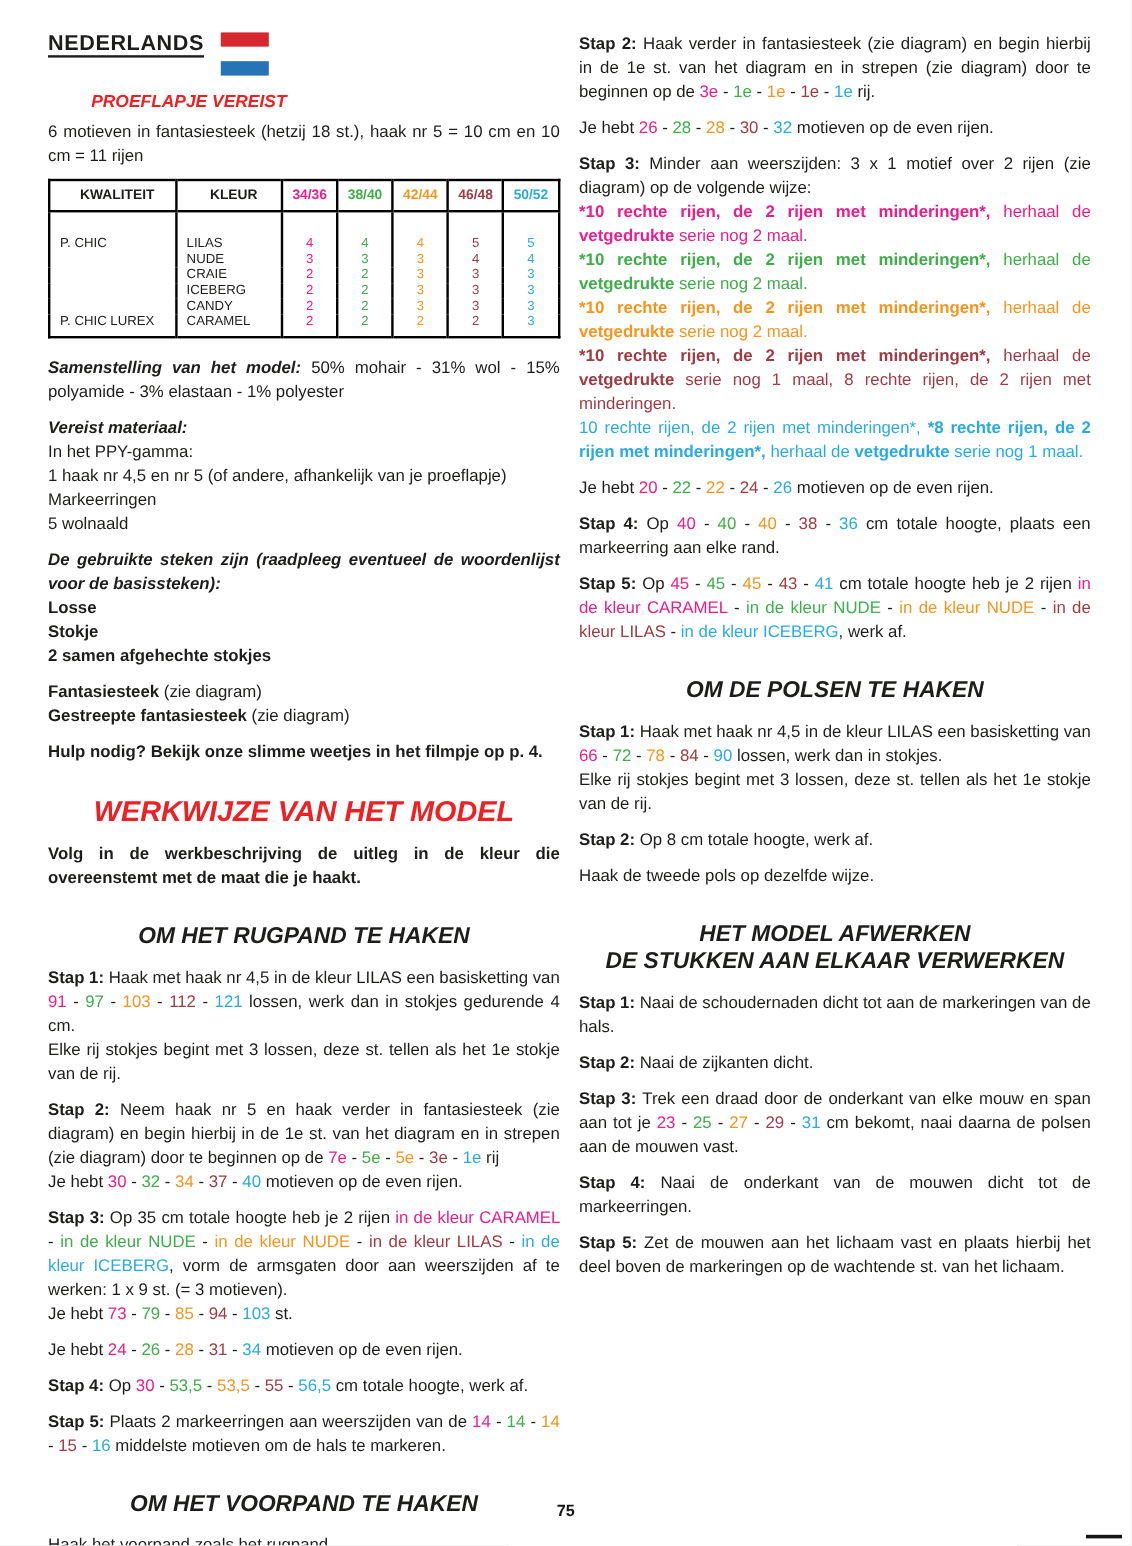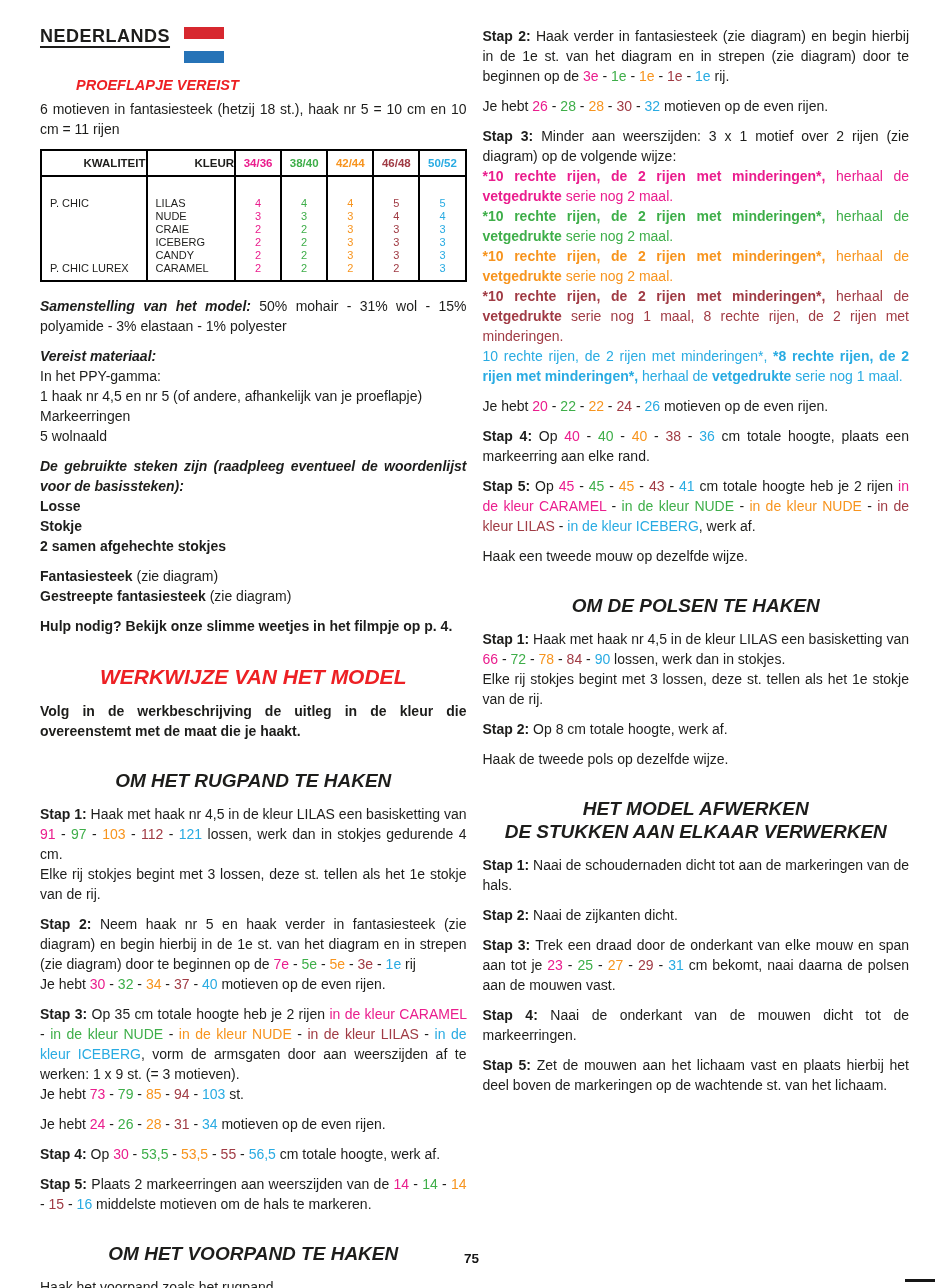--- a/index.html
+++ b/index.html
@@ -22,32 +22,32 @@
   .flag span{flex:1;display:block;}
   .flag .flag-red{background:var(--flag_red);}
   .flag .flag-white{background:#ffffff;}
   .flag .flag-blue{background:var(--flag_blue);}
 
   
   .subhead-red{color:var(--red);font-weight:bold;font-style:italic;font-size:14.5px;margin-bottom:4px;margin-left:36px;}
   .para{margin-bottom:10px;}
   .pline{text-align:justify;}
   .heading{font-weight:bold;font-style:italic;font-size:19px;line-height:23px;text-align:center;margin:28px 0 12px;}
-  .heading-red{color:var(--red);font-size:21px;line-height:25px;}
+  .heading-red{color:var(--red);font-size:24px;line-height:25px;}
   .st-b{font-weight:bold;}
   .st-bi{font-weight:bold;font-style:italic;}
   .st-s1{color:var(--s1);} .st-s2{color:var(--s2);} .st-s3{color:var(--s3);}
   .st-s4{color:var(--s4);} .st-s5{color:var(--s5);}
 
   
   .size-table{border-collapse:collapse;width:100%;border:2px solid #000;margin:4px 0 14px;font-size:11px;table-layout:fixed;}
   .size-table th,.size-table td{border-left:2px solid #000;padding:0;}
   .size-table th:first-child,.size-table td:first-child{border-left:none;}
   .size-table th{font-size:11.5px;font-weight:bold;height:24px;border-bottom:2px solid #000;text-align:center;}
-  .size-table th.cell-text{text-align:right;padding-left:8px;}
+  .size-table th.cell-text{text-align:center;padding-left:8px;}
   .size-table td{line-height:13px;height:13px;text-align:center;}
   .size-table td.cell-text{text-align:left;padding-left:8px;}
   .size-table tbody tr:first-child td{padding-top:20px;}
   .size-table tbody tr:last-child td{padding-bottom:5px;}
   .size-table th:nth-child(1){width:22.5%;}
   .size-table th:nth-child(2){width:18.5%;}
 
   
   .page-number{position:absolute;left:0;right:0;bottom:22px;text-align:center;font-weight:bold;font-size:13.5px;color:#161616;}
   .corner-mark{position:absolute;right:8px;bottom:6px;width:30px;height:3px;background:#161616;}
@@ -228,23 +228,20 @@
         </div>
         <div class="para">
           <div class="pline"><span>Je hebt </span><span class="st-s1">20</span><span> - </span><span class="st-s2">22</span><span> - </span><span class="st-s3">22</span><span> - </span><span class="st-s4">24</span><span> - </span><span class="st-s5">26</span><span> motieven op de even rijen.</span></div>
         </div>
         <div class="para">
           <div class="pline"><span class="st-b">Stap 4: </span><span>Op </span><span class="st-s1">40</span><span> - </span><span class="st-s2">40</span><span> - </span><span class="st-s3">40</span><span> - </span><span class="st-s4">38</span><span> - </span><span class="st-s5">36</span><span> cm totale hoogte, plaats een markeerring aan elke rand.</span></div>
         </div>
         <div class="para">
           <div class="pline"><span class="st-b">Stap 5: </span><span>Op </span><span class="st-s1">45</span><span> - </span><span class="st-s2">45</span><span> - </span><span class="st-s3">45</span><span> - </span><span class="st-s4">43</span><span> - </span><span class="st-s5">41</span><span> cm totale hoogte heb je 2 rijen </span><span class="st-s1">in de kleur CARAMEL</span><span> - </span><span class="st-s2">in de kleur NUDE</span><span> - </span><span class="st-s3">in de kleur NUDE</span><span> - </span><span class="st-s4">in de kleur LILAS</span><span> - </span><span class="st-s5">in de kleur ICEBERG</span><span>, werk af.</span></div>
         </div>
-        <div class="para">
-          <div class="pline"><span>Haak een tweede mouw op dezelfde wijze.</span></div>
-        </div>
         <div class="heading">
           <div>OM DE POLSEN TE HAKEN</div>
         </div>
         <div class="para">
           <div class="pline"><span class="st-b">Stap 1: </span><span>Haak met haak nr 4,5 in de kleur LILAS een basisketting van </span><span class="st-s1">66</span><span> - </span><span class="st-s2">72</span><span> - </span><span class="st-s3">78</span><span> - </span><span class="st-s4">84</span><span> - </span><span class="st-s5">90</span><span> lossen, werk dan in stokjes.</span></div>
           <div class="pline"><span>Elke rij stokjes begint met 3 lossen, deze st. tellen als het 1e stokje van de rij.</span></div>
         </div>
         <div class="para">
           <div class="pline"><span class="st-b">Stap 2: </span><span>Op 8 cm totale hoogte, werk af.</span></div>
         </div>

